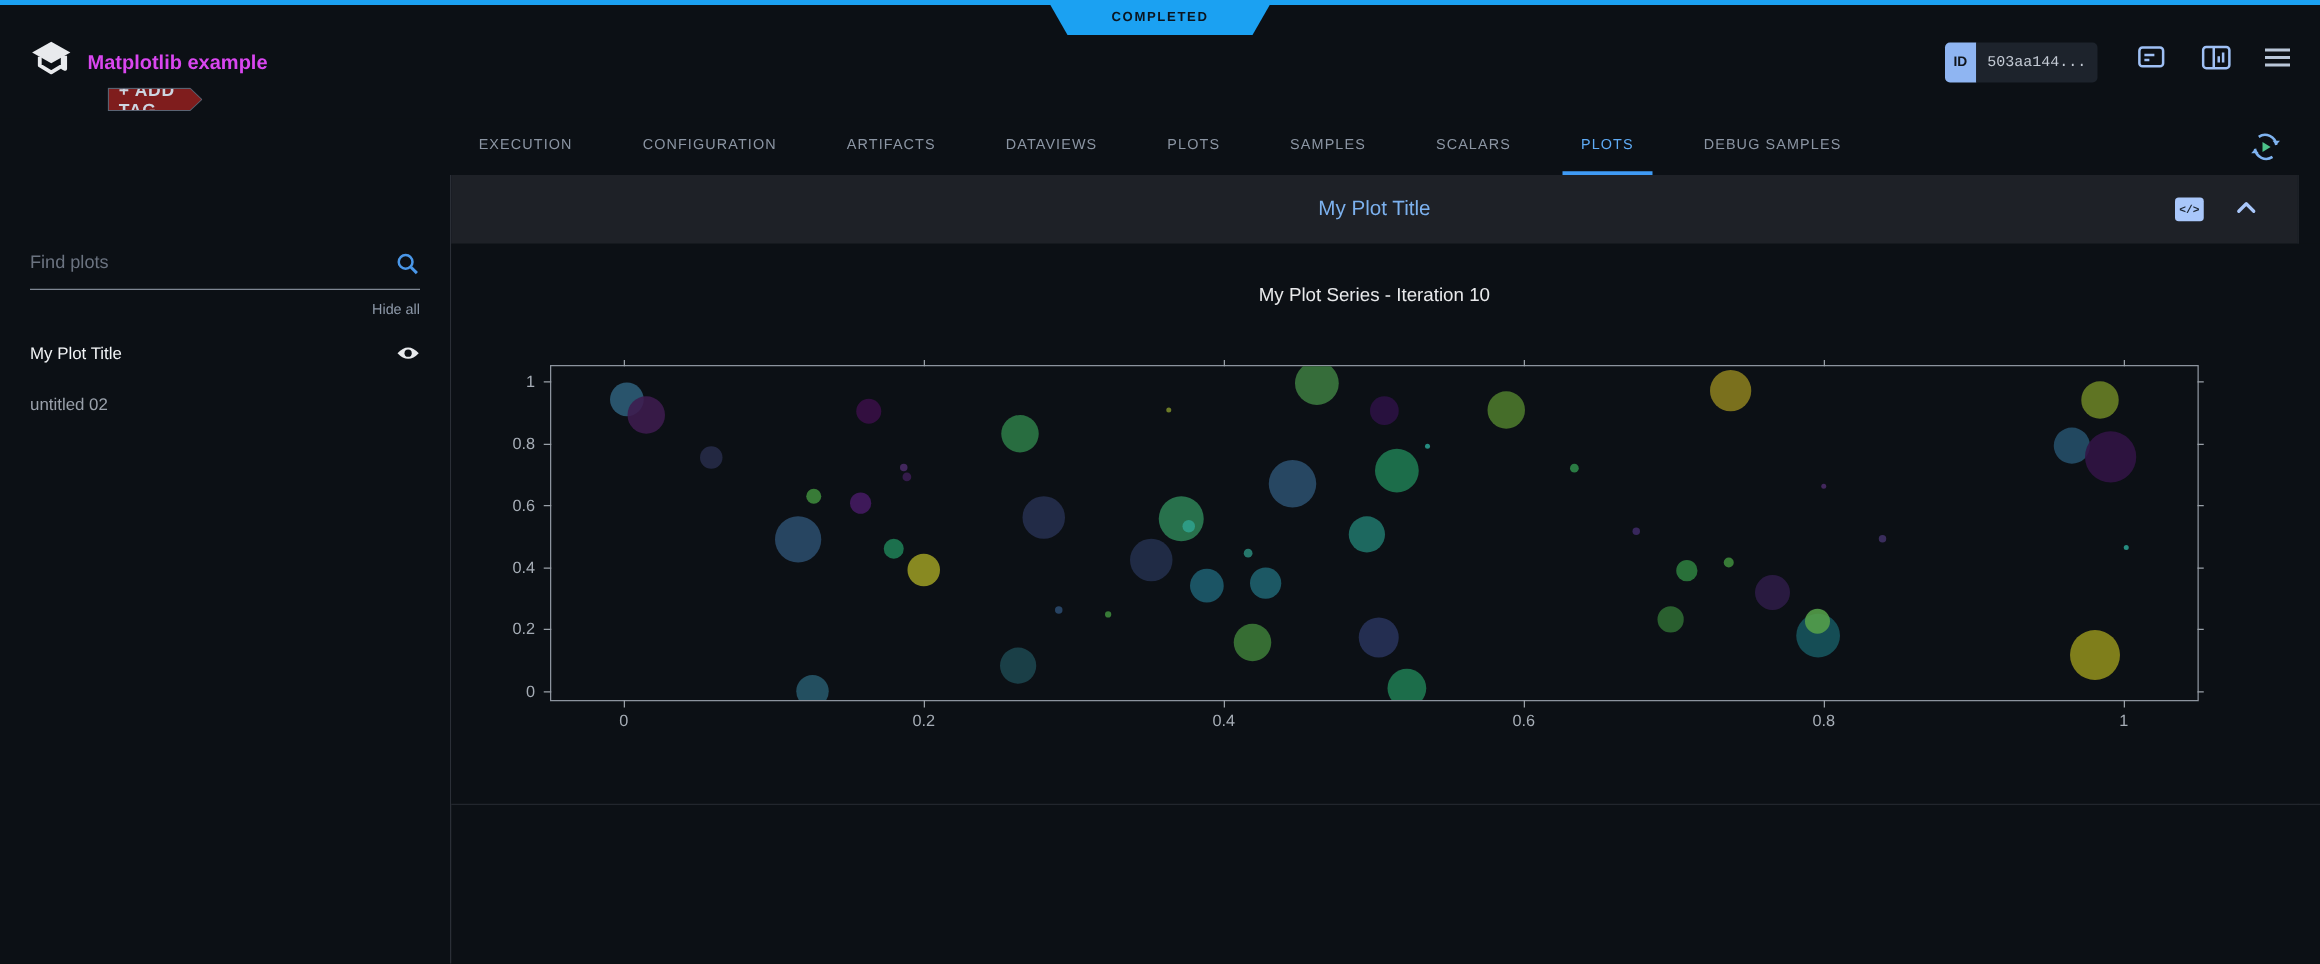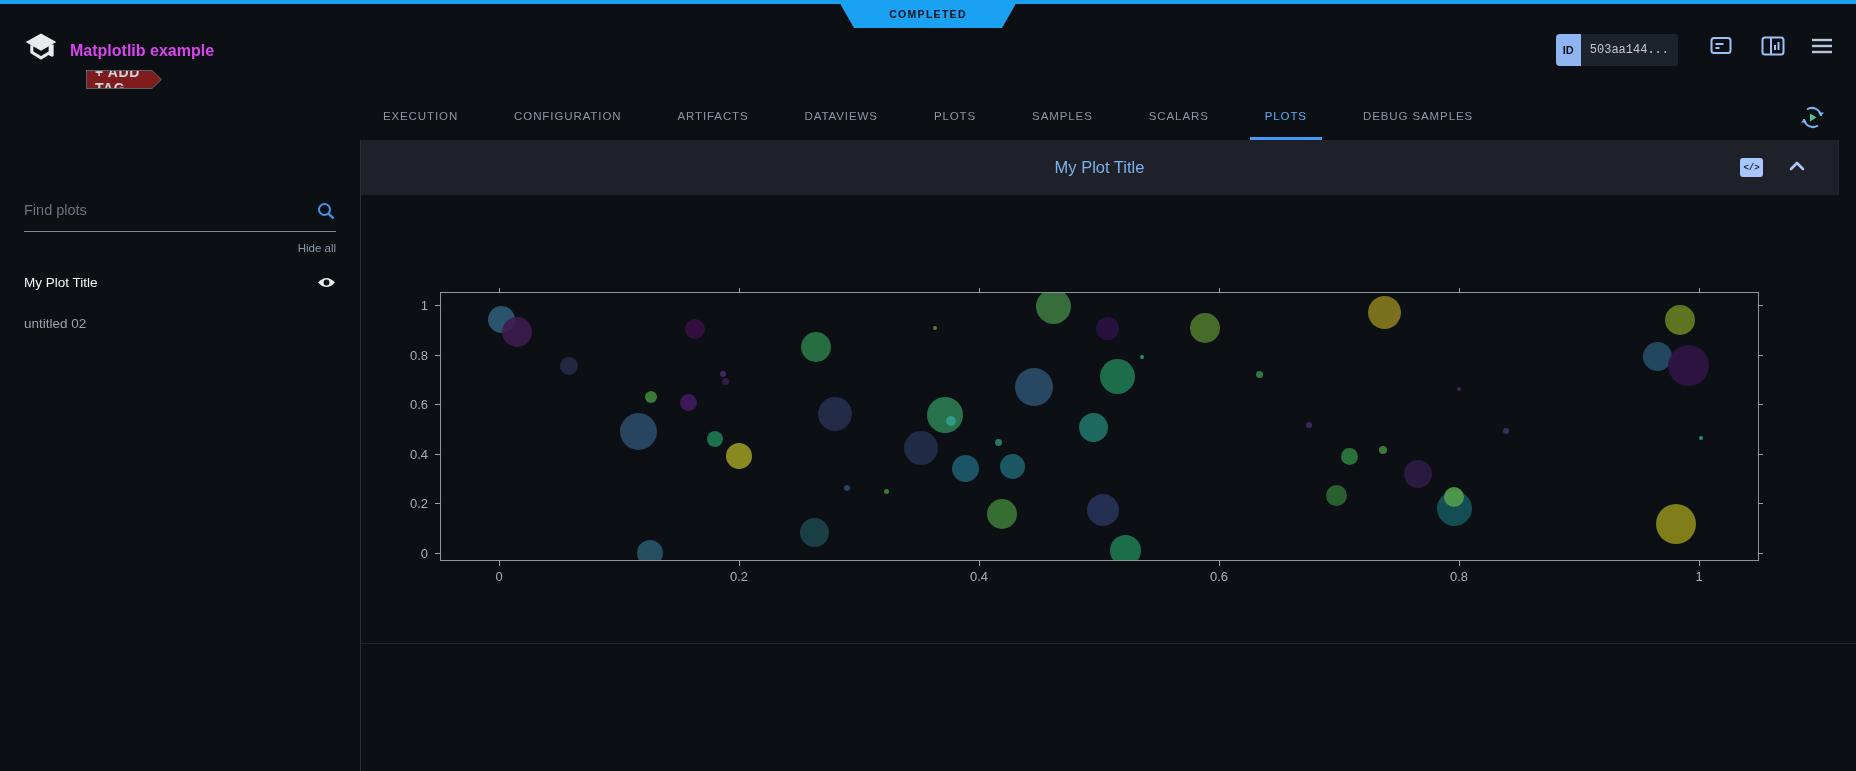--- a/index.html
+++ b/index.html
@@ -184,20 +184,21 @@
     <div class="embed-btn">&lt;/&gt;</div>
     <div class="collapse-btn">
       <svg width="16" height="12" viewBox="0 0 16 12">
         <polyline points="2,9 8,3 14,9" fill="none" stroke="#a9c7fa" stroke-width="2.6" stroke-linecap="round" stroke-linejoin="round"></polyline>
       </svg>
     </div>
   </div>
   <div class="gutter-line"></div>
 
   <div class="plot-section">
+    <div class="fig-title">My Plot Series - Iteration 10</div>
     <div class="plot-box">
       <div class="bubble-layer">
           <div class="bubble" style="left: 46.9px; top: 12.636px; width: 27px; height: 27px; background: rgb(46, 93, 121);"></div>
           <div class="bubble" style="left: 61px; top: 24.28px; width: 30px; height: 30px; background: rgb(61, 27, 79);"></div>
           <div class="bubble" style="left: 118.6px; top: 64.008px; width: 18px; height: 18px; background: rgb(39, 43, 73);"></div>
           <div class="bubble" style="left: 243.6px; top: 25.56px; width: 20px; height: 20px; background: rgb(57, 15, 71);"></div>
           <div class="bubble" style="left: 359.8px; top: 38.664px; width: 30px; height: 30px; background: rgb(44, 122, 71);"></div>
           <div class="bubble" style="left: 279.4px; top: 78.44px; width: 6px; height: 6px; background: rgb(74, 42, 102);"></div>
           <div class="bubble" style="left: 281.3px; top: 85.38px; width: 7px; height: 7px; background: rgb(58, 28, 82);"></div>
           <div class="bubble" style="left: 204.4px; top: 97.76px; width: 12px; height: 12px; background: rgb(63, 138, 60);"></div>

